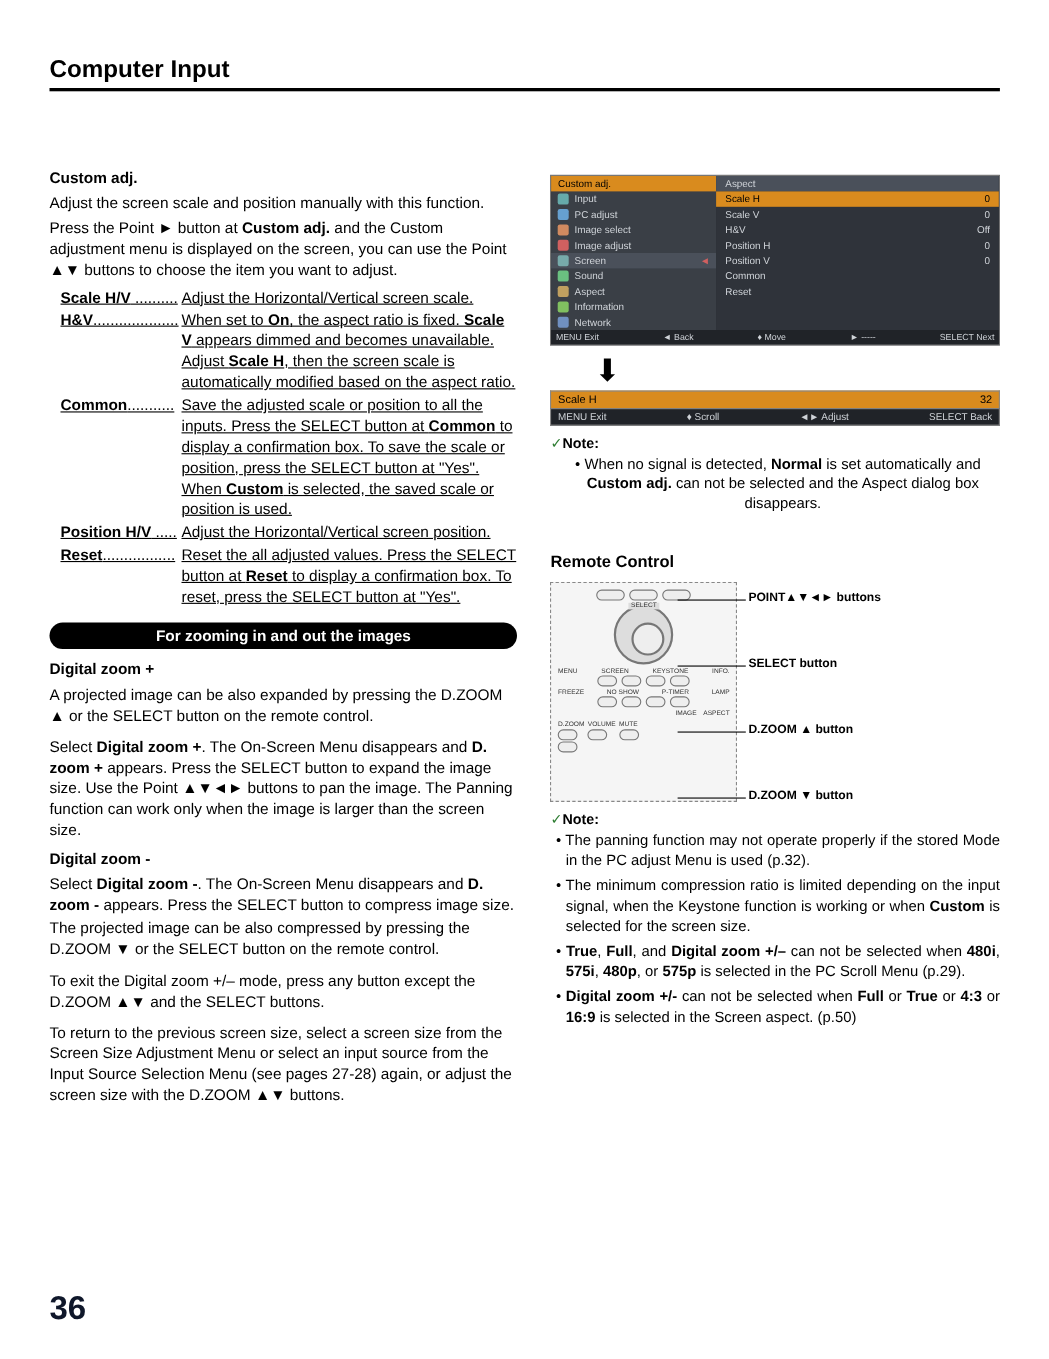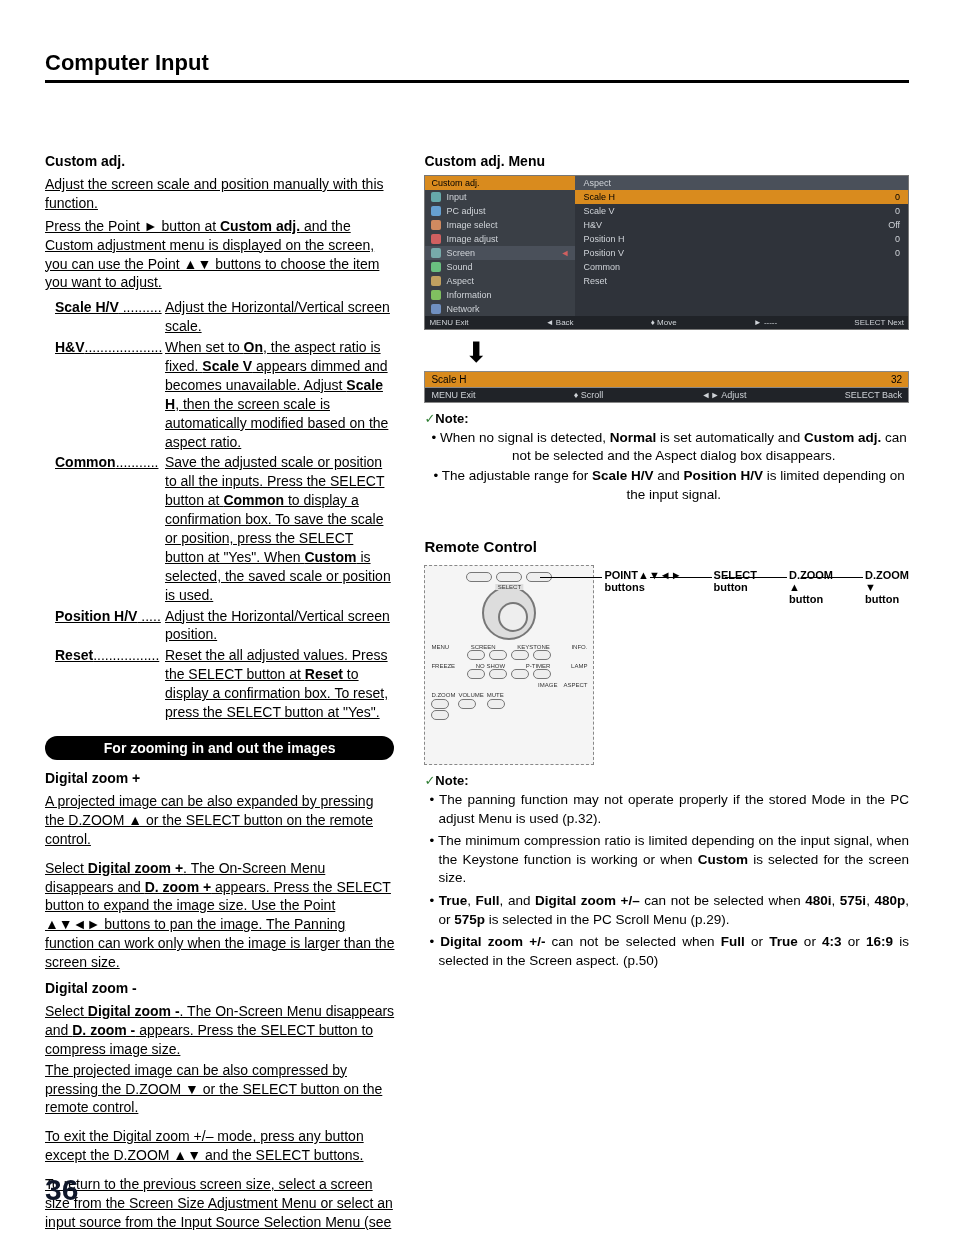--- a/index.html
+++ b/index.html
@@ -19,21 +19,21 @@
     padding-bottom: 4px;
     margin-bottom: 70px;
   }
   .columns {
     display: flex;
     gap: 30px;
   }
   .col-left { flex: 1.02; }
   .col-right { flex: 0.98; }
   .block-h { font-weight: bold; font-size: 14px; margin-bottom: 6px; }
-  .para { font-size: 14px; line-height: 1.35; margin-bottom: 4px; text-decoration: underline; }
+  .para { font-size: 14px; line-height: 1.35; margin-bottom: 4px; }
   .def-list { margin: 6px 0 10px 10px; }
   .def-row { display: flex; font-size: 14px; line-height: 1.35; margin-bottom: 2px; text-decoration: underline; }
   .def-term { width: 110px; flex-shrink: 0; }
   .def-term .b { font-weight: bold; }
   .def-desc { flex: 1; }
   .zoom-pill {
     background: #000;
     color: #fff;
     font-weight: bold;
     font-size: 14px;
@@ -149,22 +149,22 @@
     content:""; position:absolute; top:14px; left:14px; width:26px; height:26px;
     border:2px solid #777; border-radius:50%; background:#eee;
   }
   .rc-sel-lbl { position:absolute; top:-4px; left:50%; transform:translateX(-50%); font-size:6px; background:#ddd; padding:0 2px;}
   .rc-labels-row { display:flex; justify-content:space-between; font-size:6px; margin-top:1px; }
   .rc-dzoom { display:flex; flex-direction:column; gap:2px; margin-top:4px;}
   .rc-dz-btns { display:flex; gap:3px; }
   .rc-dz-label { font-size:6px; }
   .remote-callouts {
     flex:1; font-size:11px;
-    display:flex; justify-content:flex-end;
-    gap: 32px; padding-top:4px;
+    display:flex; flex-direction:column; justify-content:flex-end;
+    gap: 48px; padding-top:4px;
   }
   .co { position:relative; }
   .co::before{
     content:""; position:absolute; left:-64px; top:8px; width:62px; height:1px; background:#000;
   }
   .co.c2::before{ left:-64px; width:62px; top:8px; }
   .co.c3::before{ left:-64px; width:62px; top:8px; }
   .co.c4::before{ left:-64px; width:62px; top:8px; }
   .co b { font-weight:bold; }
 
@@ -234,21 +234,20 @@
         <span>Select </span><b>Digital zoom -</b><span>. The On-Screen Menu disappears and </span><b>D. zoom -</b><span> appears. Press the SELECT button to compress image size.</span>
       </div>
       <div class="para">The projected image can be also compressed by pressing the D.ZOOM ▼ or the SELECT button on the remote control.</div>
 
       <div class="para">To exit the Digital zoom +/– mode, press any button except the D.ZOOM ▲▼ and the SELECT buttons.</div>
       <div class="para">To return to the previous screen size, select a screen size from the Screen Size Adjustment Menu or select an input source from the Input Source Selection Menu (see pages 27-28) again, or adjust the screen size with the D.ZOOM ▲▼ buttons.</div>
     </div>
   </div>
 
   <div class="col-right">
-    <div class="block-h">Custom adj. Menu</div>
 
     <div class="menu-shot">
       <div class="menu-row-wrap">
         <div class="menu-left">
           <div class="menu-left-top">Custom adj.</div>
           <div class="menu-item">
               <span class="menu-icon"></span>
               <span>Input</span>
             </div>
           <div class="menu-item">
@@ -338,23 +337,20 @@
         <span>♦ Scroll</span>
         <span>◄► Adjust</span>
         <span>SELECT Back</span>
       </div>
     </div>
 
     <div class="note-h"><span class="chk">✓</span><b>Note:</b></div>
     <ul class="note-list">
       <li>
         <span>When no signal is detected, </span><b>Normal</b><span> is set automatically and </span><b>Custom adj.</b><span> can not be selected and the Aspect dialog box disappears.</span>
-      </li>
-      <li>
-        <span>The adjustable range for </span><b>Scale H/V</b><span> and </span><b>Position H/V</b><span> is limited depending on the input signal.</span>
       </li>
     </ul>
 
     <div class="remote-h">Remote Control</div>
     <div class="remote-wrap">
       <div class="remote-box">
         <div class="rc-row">
             <div class="rc-btn"></div>
             <div class="rc-btn"></div>
             <div class="rc-btn"></div>

